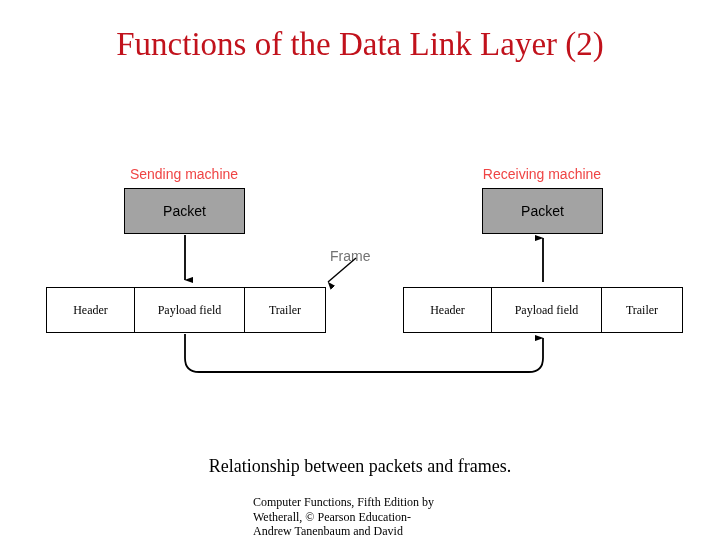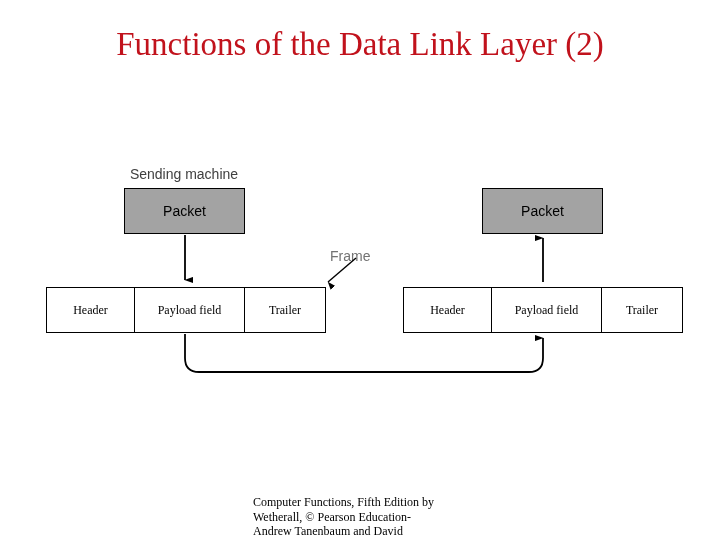--- a/index.html
+++ b/index.html
@@ -36,21 +36,21 @@
     left: 0;
     top: 150px;
     width: 720px;
     height: 250px;
   }
   .machine-label {
     position: absolute;
     font-family: "Liberation Sans", sans-serif;
     font-size: 14px;
     line-height: 16px;
-    color: #404040;
+    color: #ef4444;
     white-space: nowrap;
     text-align: center;
   }
   .box {
     position: absolute;
     box-sizing: border-box;
     border: 1.4px solid #000000;
     background: #a3a3a3;
     display: flex;
     align-items: center;
@@ -140,20 +140,21 @@
     <div class="box" style="left:124px; top:38px; width:121px; height:46px;">Packet</div>
 
     <div class="frame-row" style="left:46px; top:137px;">
       <div class="frame-cell cell-header">Header</div>
       <div class="frame-cell cell-payload">Payload field</div>
       <div class="frame-cell cell-trailer">Trailer</div>
     </div>
 
     <div class="frame-note" style="left:330px; top:98px;">Frame</div>
 
+    <div class="machine-label" style="left:462px; top:16px; width:160px;">Receiving machine</div>
 
     <div class="box" style="left:482px; top:38px; width:121px; height:46px;">Packet</div>
 
     <div class="frame-row" style="left:403px; top:137px;">
       <div class="frame-cell cell-header">Header</div>
       <div class="frame-cell cell-payload">Payload field</div>
       <div class="frame-cell cell-trailer">Trailer</div>
     </div>
 
     <svg class="overlay" viewBox="0 0 720 250">
@@ -169,20 +170,21 @@
       <line x1="185" y1="85" x2="185" y2="130" stroke="#000000" stroke-width="1.8" marker-end="url(#arrowhead)"></line>
 
       <line x1="543" y1="132" x2="543" y2="88" stroke="#000000" stroke-width="1.8" marker-end="url(#arrowhead)"></line>
 
       <line x1="356" y1="108" x2="328" y2="132" stroke="#000000" stroke-width="1.4" marker-end="url(#arrowhead-small)"></line>
 
       <path d="M185,184 L185,208 Q185,222 199,222 L529,222 Q543,222 543,208 L543,188" fill="none" stroke="#000000" stroke-width="1.8" marker-end="url(#arrowhead)"></path>
     </svg>
   </div>
 
+  <div class="caption">Relationship between packets and frames.</div>
 
   <div class="attribution">
     <div>Computer Functions, Fifth Edition by</div>
     <div>Wetherall, © Pearson Education-</div>
     <div>Andrew Tanenbaum and David</div>
   </div>
 
 </div>
 
 </body></html>

